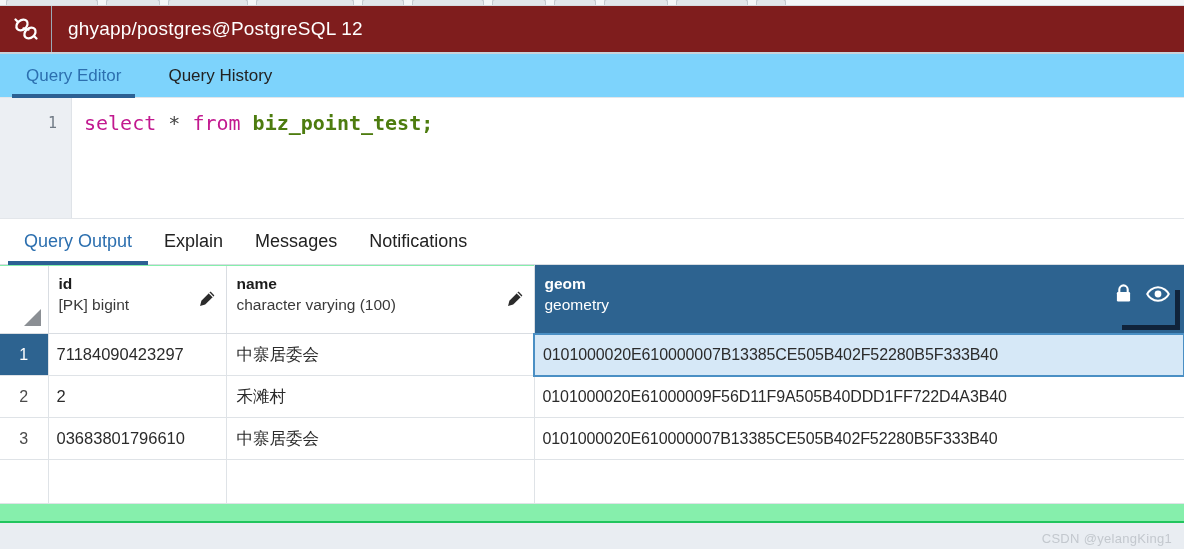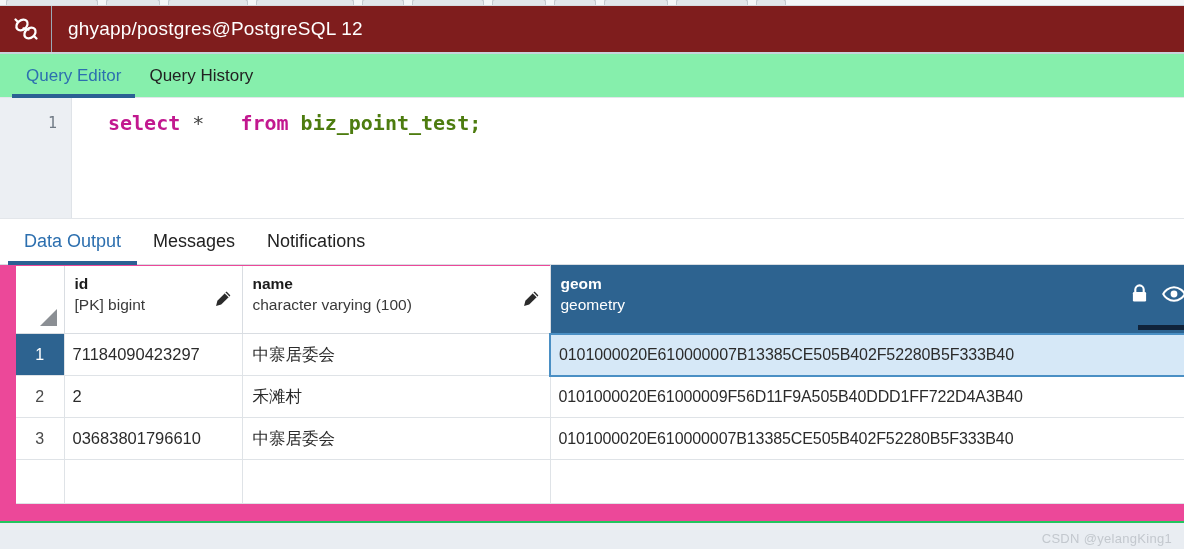--- a/index.html
+++ b/index.html
@@ -66,27 +66,28 @@
     color: #ffffff;
     font-size: 19px;
     padding-left: 16px;
     letter-spacing: .2px;
     white-space: nowrap;
   }
 
   
   .tabstrip {
     height: 44px;
-    background: #86efac;
+    background: #7dd3fc;
     display: flex;
     align-items: stretch;
     flex: none;
     border-bottom: 1px solid #e3e6ea;
     padding-left: 12px;
     box-sizing: border-box;
+    gap: 19px;
   }
   .tab {
     display: flex;
     align-items: center;
     padding: 0 14px;
     font-size: 17px;
     color: #222222;
     position: relative;
     white-space: nowrap;
     cursor: default;
@@ -128,21 +129,21 @@
     line-height: 30px;
   }
   .code {
     flex: 1;
     padding: 10px 0 0 12px;
     font-family: "DejaVu Sans Mono", monospace;
     font-size: 20px;
     line-height: 30px;
     white-space: pre;
   }
-  .kw { color: #c2188f; font-weight: bold; margin-left: 24px; }
+  .kw { color: #c2188f; font-weight: normal; }
   .op { color: #444444; }
   .ident { color: #4d7c0f; font-weight: bold; }
 
   
   .panel-tabs {
     height: 46px;
     background: #ffffff;
     display: flex;
     align-items: stretch;
     flex: none;
@@ -150,22 +151,21 @@
     padding-left: 8px;
     box-sizing: border-box;
   }
   .panel-tabs .tab { font-size: 18px; padding: 0 16px; }
 
   
   .grid-wrap {
     flex: 1;
     position: relative;
     overflow: hidden;
-    background: #ec4899;
-    padding-left: 16px;
+    background: #86efac;
   }
   table.grid {
     border-collapse: collapse;
     table-layout: fixed;
     width: 1184px;
     font-size: 16px;
   }
   table.grid col.c-row   { width: 48px; }
   table.grid col.c-id    { width: 178px; }
   table.grid col.c-name  { width: 308px; }
@@ -350,21 +350,24 @@
 
   <div class="editor">
     <div class="gutter">
       <div class="gutter-num">1</div>
     </div>
     <div class="code" id="sql-code"><span class="kw">select</span><span class="op"> </span><span class="op">*</span><span class="op"> </span><span class="kw">from</span><span class="op"> </span><span class="ident">biz_point_test;</span></div>
   </div>
 
   <div class="panel-tabs">
     <div class="tab active">
-      <span>Data Output</span>
+      <span>Query Output</span>
+    </div>
+    <div class="tab">
+      <span>Explain</span>
     </div>
     <div class="tab">
       <span>Messages</span>
     </div>
     <div class="tab">
       <span>Notifications</span>
     </div>
   </div>
 
   <div class="grid-wrap">

